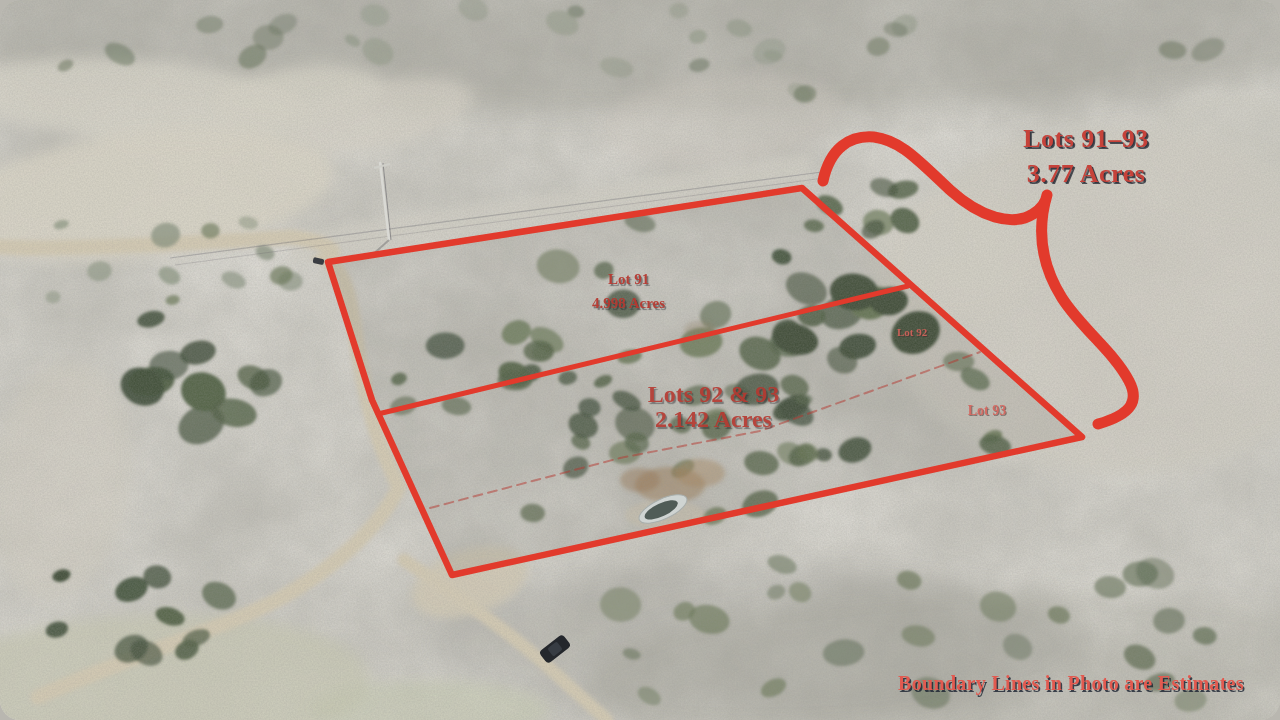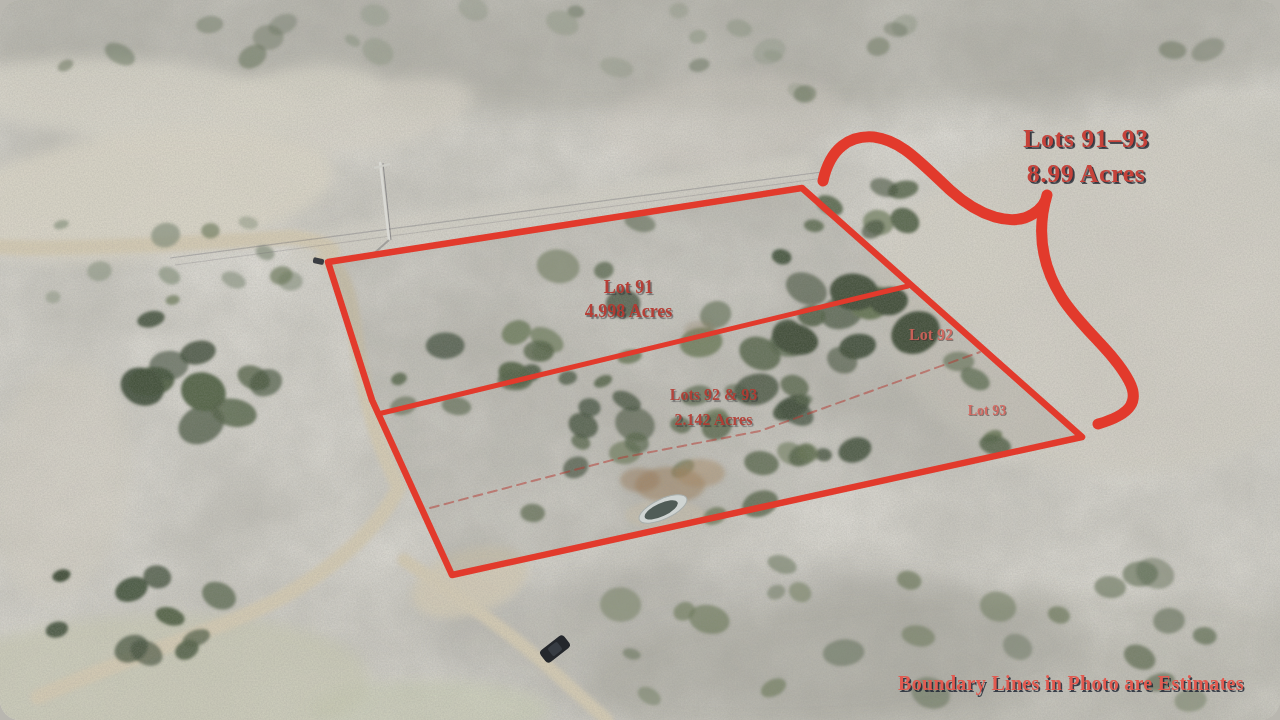--- a/index.html
+++ b/index.html
@@ -3,28 +3,28 @@
 <meta charset="utf-8">
 <style>
   html,body{margin:0;padding:0;width:1280px;height:720px;overflow:hidden;background:#b9b7b0;}
   .stage{position:relative;width:1280px;height:720px;overflow:hidden;
          font-family:"Liberation Serif","DejaVu Serif",serif;border-radius:20px;}
   .stage svg{position:absolute;left:0;top:0;}
   .lbl{position:absolute;text-align:center;font-weight:700;white-space:nowrap;pointer-events:none;}
   .lbl-total{left:1002px;top:121px;width:168px;font-size:26px;line-height:35px;letter-spacing:.5px;
         color:var(--label-red);
         text-shadow:2px 2px 0 rgba(28,34,46,.75),1px 1px 0 rgba(28,34,46,.5);}
-  .lbl-lot91{left:551px;top:275px;width:155px;font-size:18px;line-height:24px;
+  .lbl-lot91{left:551px;top:267px;width:155px;font-size:15px;line-height:24px;
         color:var(--label-red-dark);opacity:.95;
         text-shadow:1.5px 1.5px 1px rgba(40,40,45,.55);}
-  .lbl-lots9293{left:636px;top:382px;width:155px;font-size:16px;line-height:25px;
+  .lbl-lots9293{left:636px;top:382px;width:155px;font-size:24px;line-height:25px;
         color:var(--label-red-dark);opacity:.9;
         text-shadow:1.5px 1.5px 1px rgba(40,40,45,.5);}
   .lbl-small{color:var(--label-small-red);opacity:.9;text-shadow:1px 1px 0 rgba(60,40,40,.55);}
-  .lbl-lot92{left:898px;top:326px;width:66px;font-size:16px;}
+  .lbl-lot92{left:879px;top:326px;width:66px;font-size:11px;}
   .lbl-lot93{left:954px;top:403px;width:66px;font-size:14px;}
   .lbl-disclaimer{left:886px;top:672px;width:370px;font-size:20px;letter-spacing:.3px;
         color:var(--label-red-bright);
         text-shadow:1.5px 1.5px 0 rgba(25,32,48,.8);}
   .boundary{stroke:var(--boundary-red);fill:none;}
 </style>
 </head>
 <body>
 
 <div class="stage">
@@ -285,21 +285,21 @@
     <g stroke-linejoin="round" stroke-linecap="round">
       <polyline class="boundary" points="430,508 620,458 760,431 980,352" stroke-width="2" stroke-dasharray="9 6" opacity="0.5" style="stroke:var(--label-red-dark)"></polyline>
       <polygon class="boundary" points="328,262 802,188 1082,437 452,575 372,400" stroke-width="6.5"></polygon>
       <line x1="378" y1="414" x2="908" y2="286" class="boundary" stroke-width="5"></line>
       <path class="boundary" stroke-width="11" d="M823 181 C 830 148 850 135 874 137 C 900 140 918 160 950 190 C 980 217 1012 227 1033 214 C 1041 209 1046 203 1047 195 M1047 195 C 1036 232 1042 266 1062 298 C 1082 329 1114 352 1129 381 C 1139 400 1133 414 1098 424"></path>
     </g>
   </svg>
 
   <div class="lbl lbl-total">
     <div>Lots 91–93</div>
-    <div>8.99 Acres</div>
+    <div>3.77 Acres</div>
   </div>
   <div class="lbl lbl-lot91">
     <div>Lot 91</div>
     <div>4.998 Acres</div>
   </div>
   <div class="lbl lbl-lots9293">
     <div>Lots 92 &amp; 93</div>
     <div>2.142 Acres</div>
   </div>
   <div class="lbl lbl-small lbl-lot92">Lot 92</div>

